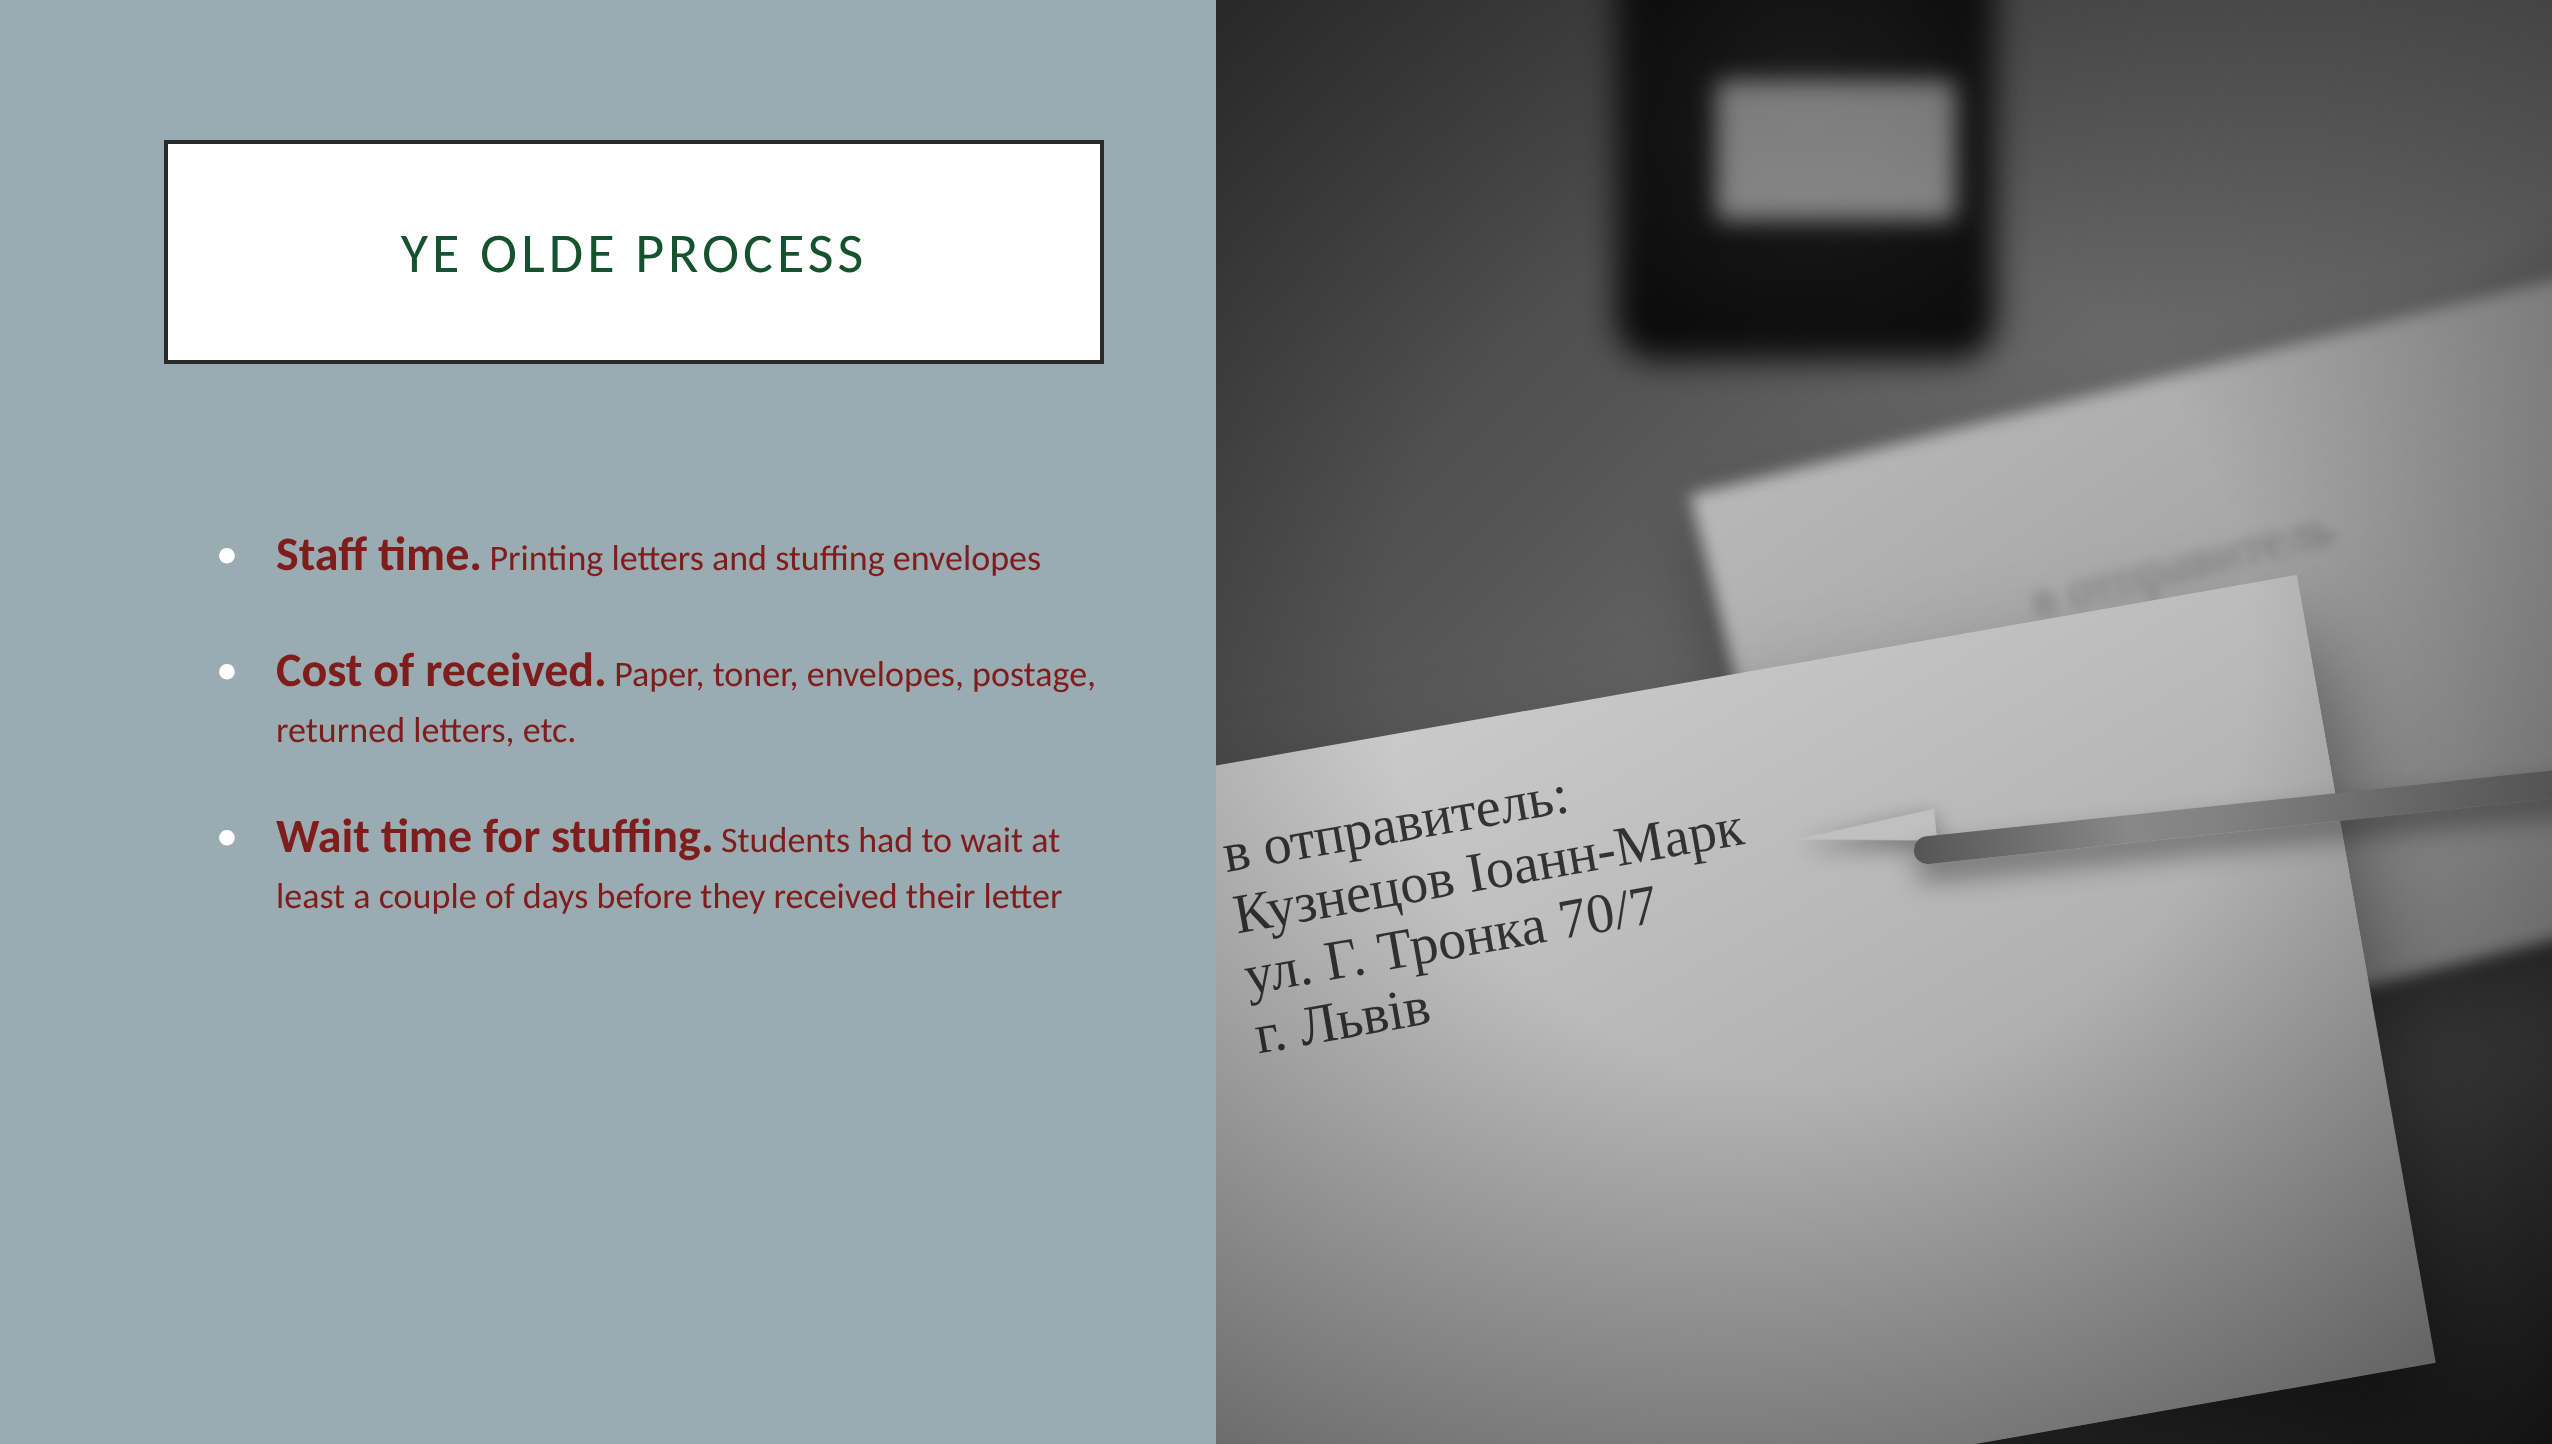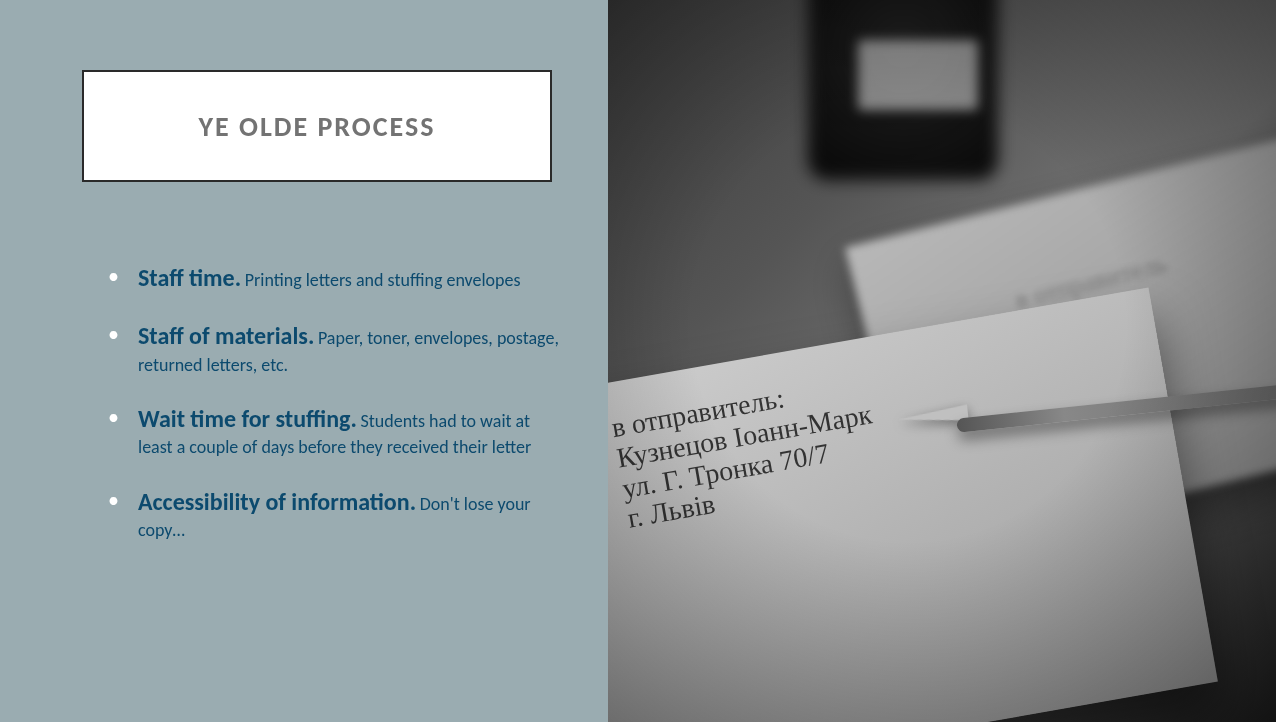--- a/index.html
+++ b/index.html
@@ -21,32 +21,32 @@
     left: 82px;
     width: 470px;
     height: 112px;
     background: #ffffff;
     border: 2px solid #2a2a2a;
     display: flex;
     align-items: center;
     justify-content: center;
   }
   .title-text {
-    color: #737373;
+    color: #14532d;
     font-size: 28px;
     letter-spacing: 2px;
-    font-weight: 700;
+    font-weight: 400;
   }
   .bullets {
     position: absolute;
     top: 262px;
     left: 100px;
     width: 460px;
     list-style: none;
-    color: #0c4a6e;
+    color: #7f1d1d;
   }
   .bullets li {
     position: relative;
     padding-left: 38px;
     margin-bottom: 26px;
     line-height: 1.35;
   }
   .bullets li::before {
     content: "•";
     position: absolute;
@@ -184,30 +184,26 @@
   <div class="left-panel">
     <div class="title-box">
       <div class="title-text">YE OLDE PROCESS</div>
     </div>
     <ul class="bullets">
       <li>
         <span class="bullet-heading">Staff time.</span>
         <span class="bullet-body">Printing letters and stuffing envelopes</span>
       </li>
       <li>
-        <span class="bullet-heading">Staff of materials.</span>
+        <span class="bullet-heading">Cost of received.</span>
         <span class="bullet-body">Paper, toner, envelopes, postage, returned letters, etc.</span>
       </li>
       <li>
         <span class="bullet-heading">Wait time for stuffing.</span>
         <span class="bullet-body">Students had to wait at least a couple of days before they received their letter</span>
-      </li>
-      <li>
-        <span class="bullet-heading">Accessibility of information.</span>
-        <span class="bullet-body">Don't lose your copy…</span>
       </li>
     </ul>
   </div>
   <div class="right-panel" aria-label="Black-and-white photo of handwritten envelopes, a fountain pen, and an ink bottle">
     <div class="photo"></div>
     <div class="ink-bottle"></div>
     <div class="ink-label"></div>
     <div class="envelope-back"></div>
     <div class="handwriting-back">в отправитель
 Кузнецов</div>

